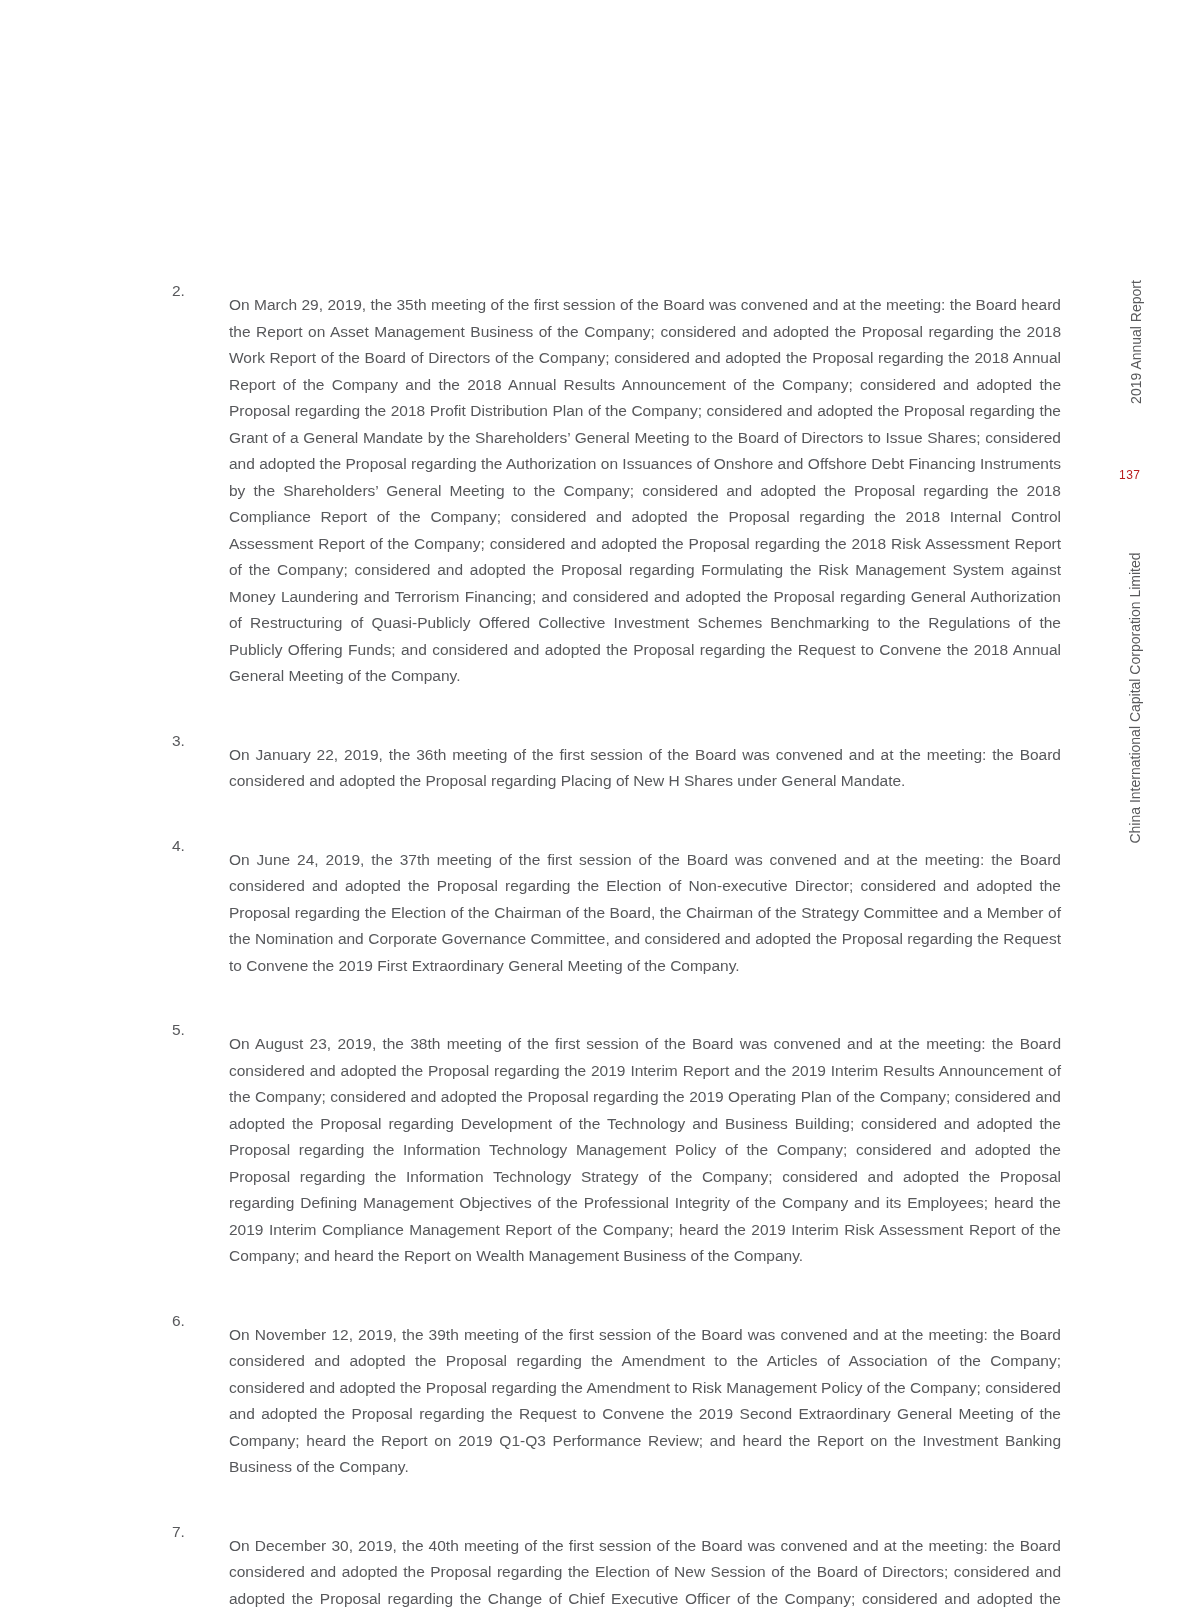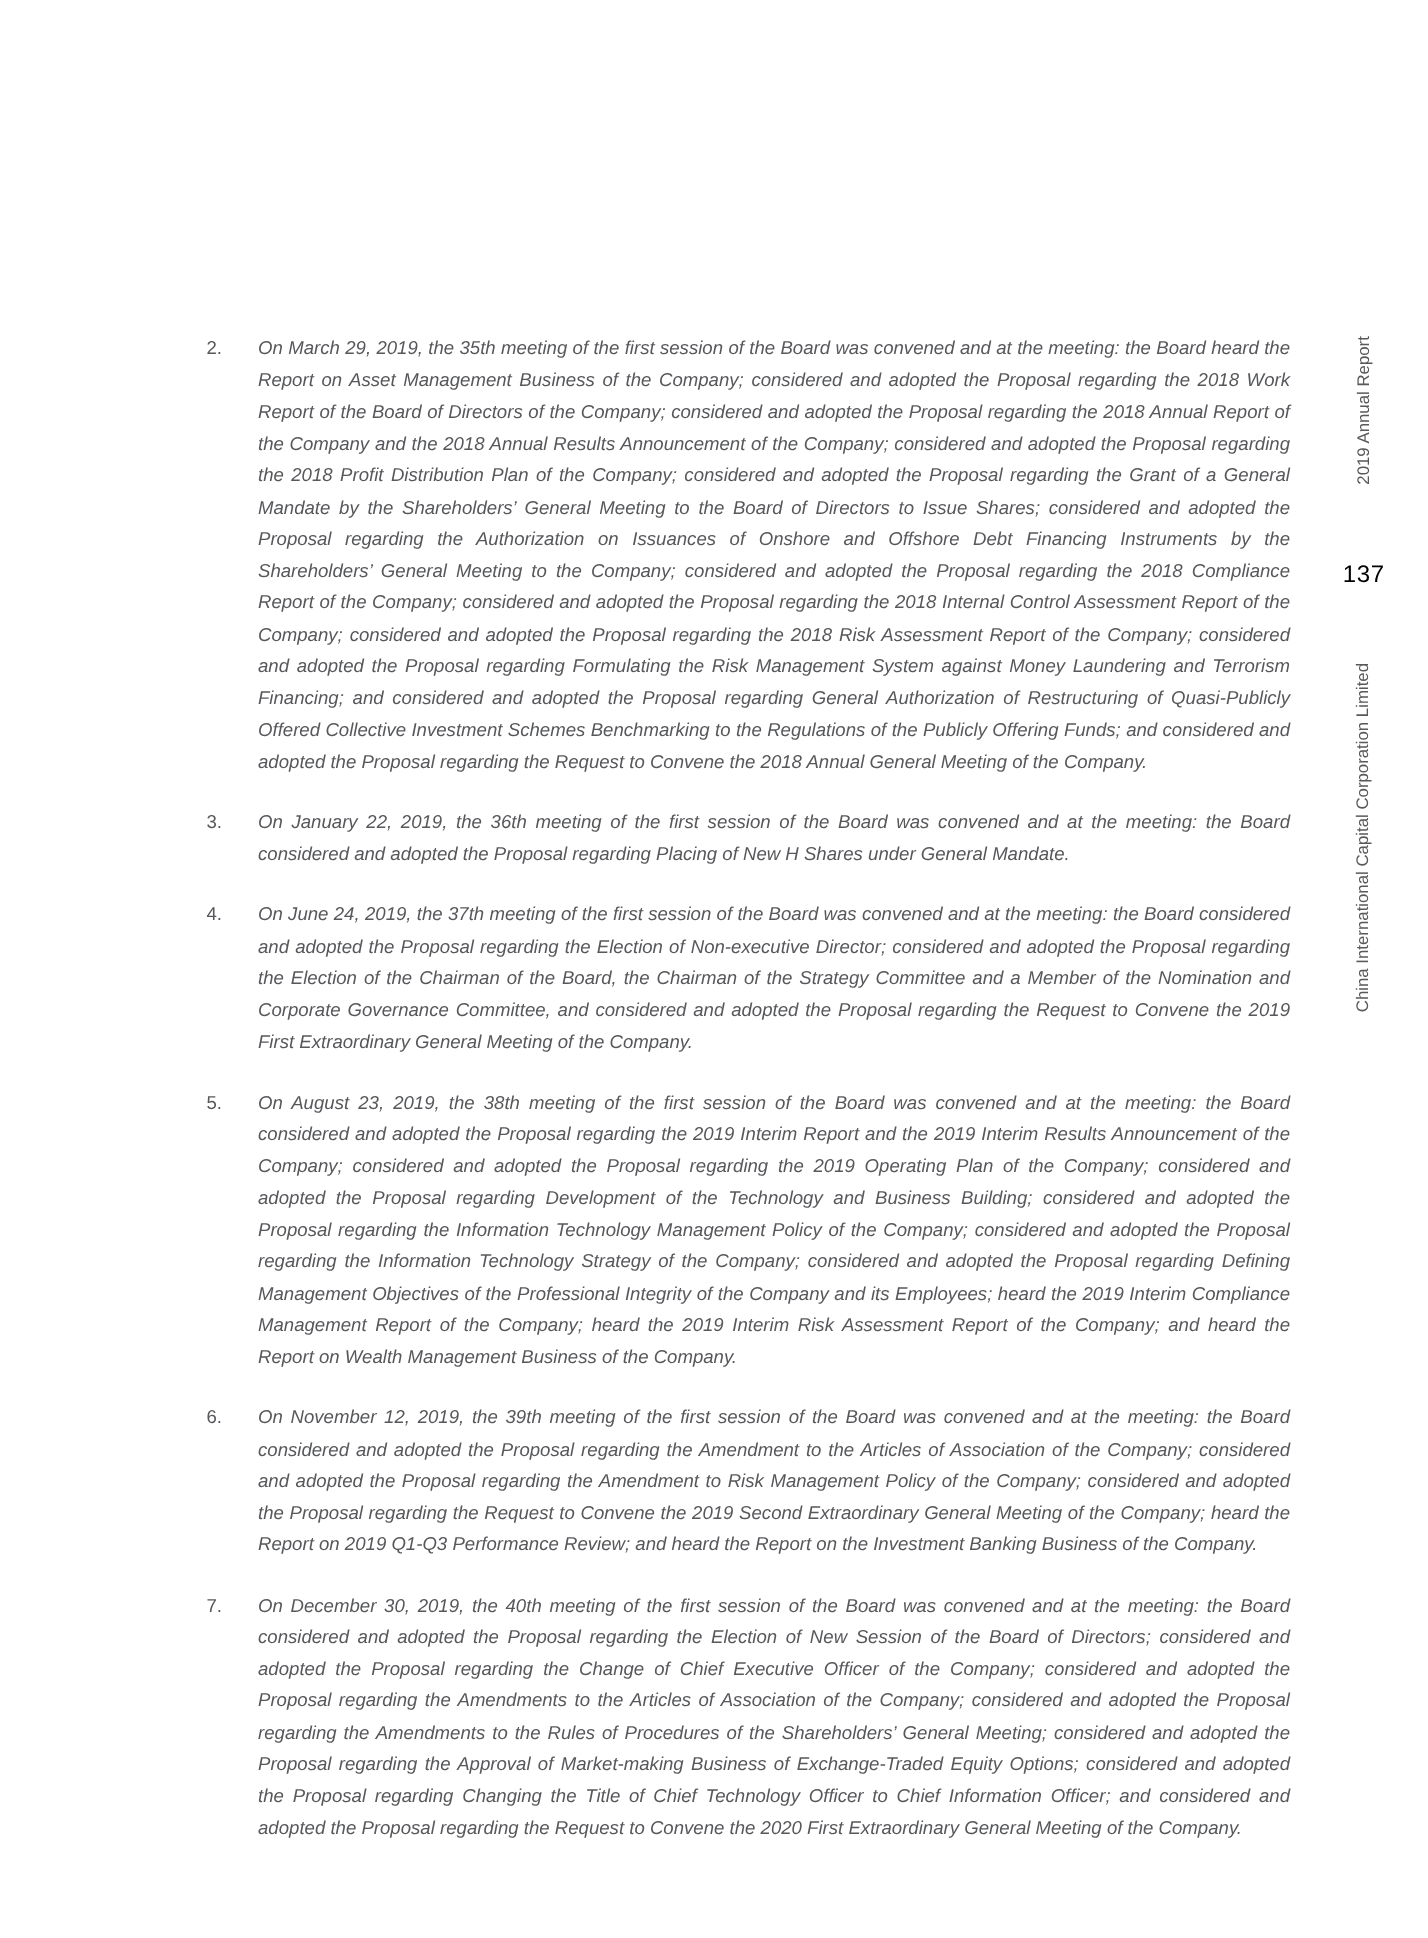--- a/index.html
+++ b/index.html
@@ -35,42 +35,41 @@
     font-weight: 400;
   }
   .item:last-child { margin-bottom: 0; }
   .item .num {
     flex: 0 0 43px;
     width: 43px;
     text-align: left;
   }
   .item .txt {
     flex: 1;
-    margin: 0;
+    margin: 14px;
     text-align: justify;
     text-justify: inter-word;
-    font-style: italic;
   }
   
   .vert {
     position: absolute;
     white-space: nowrap;
     color: #58595b;
     font-size: 14px;
     transform: translate(-50%, -50%) rotate(-90deg);
   }
   .report-title { left: 1136px; top: 342px; }
   .company-name { left: 1135px; top: 698px; }
   .page-number {
     position: absolute;
     left: 1119px;
     top: 468px;
-    font-size: 20px;
+    font-size: 12px;
     letter-spacing: 0.5px;
-    color: #000000;
+    color: #b91c1c;
   }
 </style>
 </head>
 <body>
 
 <div class="page">
 
   <main class="content">
 
     <div class="item">

